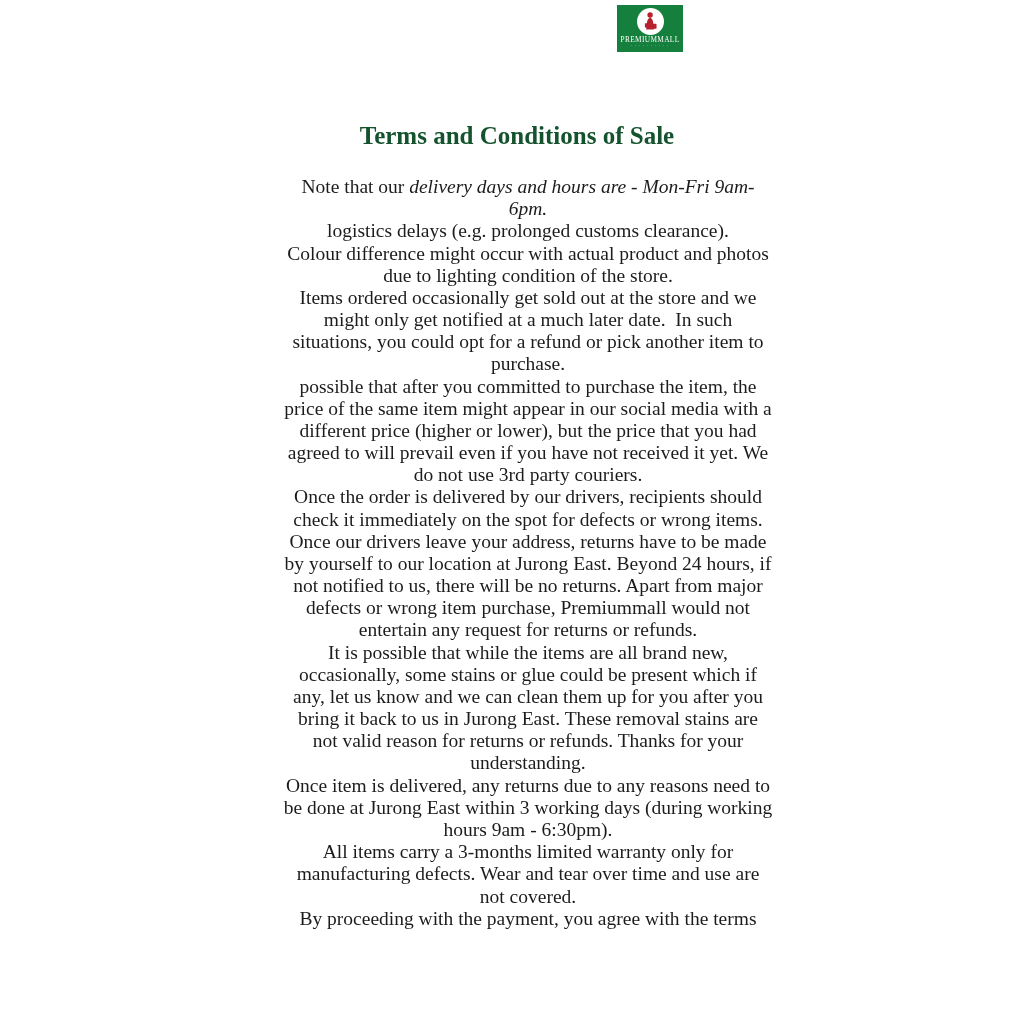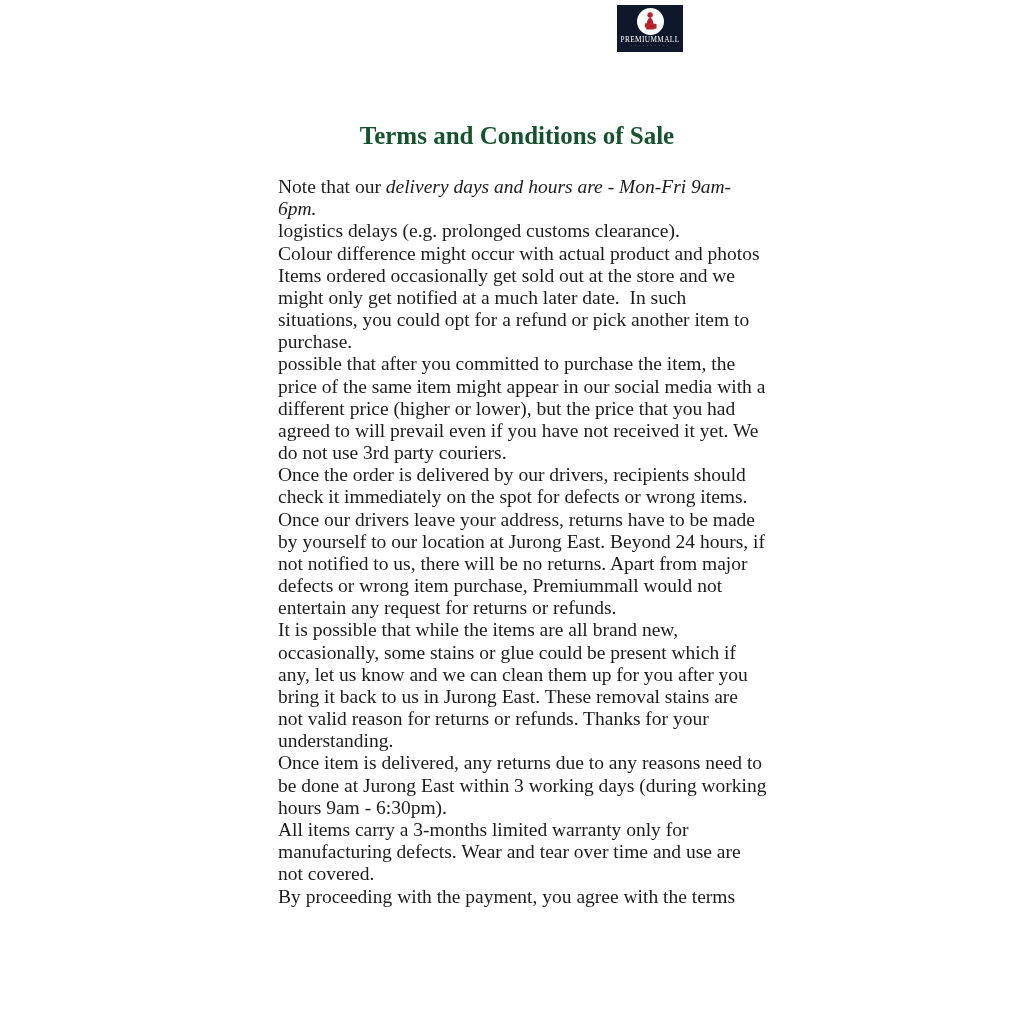--- a/index.html
+++ b/index.html
@@ -3,40 +3,40 @@
 <meta charset="utf-8">
 <style>
   html,body{margin:0;padding:0;}
   body{
     width:1024px;height:1024px;position:relative;overflow:hidden;
     background:#ffffff;
     font-family:"Liberation Serif","DejaVu Serif",serif;
   }
   .logo{
     position:absolute;left:617px;top:5px;width:66px;height:47px;
-    background:#0f172a;display:flex;flex-direction:column;align-items:center;
+    background:#15803d;display:flex;flex-direction:column;align-items:center;
   }
   .logo-circle{margin-top:3px;width:27px;height:27px;}
   .logo-brand{
     color:#ffffff;font-size:7.3px;line-height:8px;letter-spacing:0.4px;
     font-family:"Liberation Serif","DejaVu Serif",serif;white-space:nowrap;margin-top:1px;
   }
   .logo-tagline{
     color:rgba(255,255,255,0.85);font-size:3.5px;line-height:4px;letter-spacing:1px;white-space:nowrap;
   }
   .doc-title{
     position:absolute;left:278px;top:104px;width:478px;
     text-align:center;font-weight:bold;font-size:25px;line-height:30px;color:#14532d;
   }
   .doc{
     position:absolute;left:278px;top:176px;width:500px;
     font-size:19.5px;line-height:22.17px;color:#1c1c1c;
   }
   .para{margin:0;}
-  .tline{white-space:pre-wrap;}
+  .tline{white-space:pre-wrap;text-align:center;}
   .ital{font-style:italic;}
 </style>
 </head>
 <body>
 
 <div class="logo">
   <svg class="logo-circle" viewBox="0 0 26 26">
     <circle cx="13" cy="13" r="13" fill="#ffffff"></circle>
     <circle cx="12.6" cy="6.8" r="2.6" fill="#b8202e"></circle>
     <path d="M12.6 9.2 C10.6 10.1 9.7 12.2 9.5 14.8 L8.8 20.6 L16.4 20.6 L15.7 14.8 C15.5 12.2 14.6 10.1 12.6 9.2 Z" fill="#b8202e"></path>
@@ -52,20 +52,21 @@
 <div class="doc" id="doc-body">
     <div class="para">
       <div class="tline"><span>Note that our </span><span class="ital">delivery days and hours are - Mon-Fri 9am-</span></div>
       <div class="tline"><span class="ital">6pm.</span></div>
     </div>
     <div class="para">
       <div class="tline"><span>logistics delays (e.g. prolonged customs clearance).</span></div>
     </div>
     <div class="para">
       <div class="tline"><span>Colour difference might occur with actual product and photos</span></div>
+      <div class="tline"><span>due to lighting condition of the store.</span></div>
     </div>
     <div class="para">
       <div class="tline"><span>Items ordered occasionally get sold out at the store and we</span></div>
       <div class="tline"><span>might only get notified at a much later date.  In such</span></div>
       <div class="tline"><span>situations, you could opt for a refund or pick another item to</span></div>
       <div class="tline"><span>purchase.</span></div>
     </div>
     <div class="para">
       <div class="tline"><span>possible that after you committed to purchase the item, the</span></div>
       <div class="tline"><span>price of the same item might appear in our social media with a</span></div>

